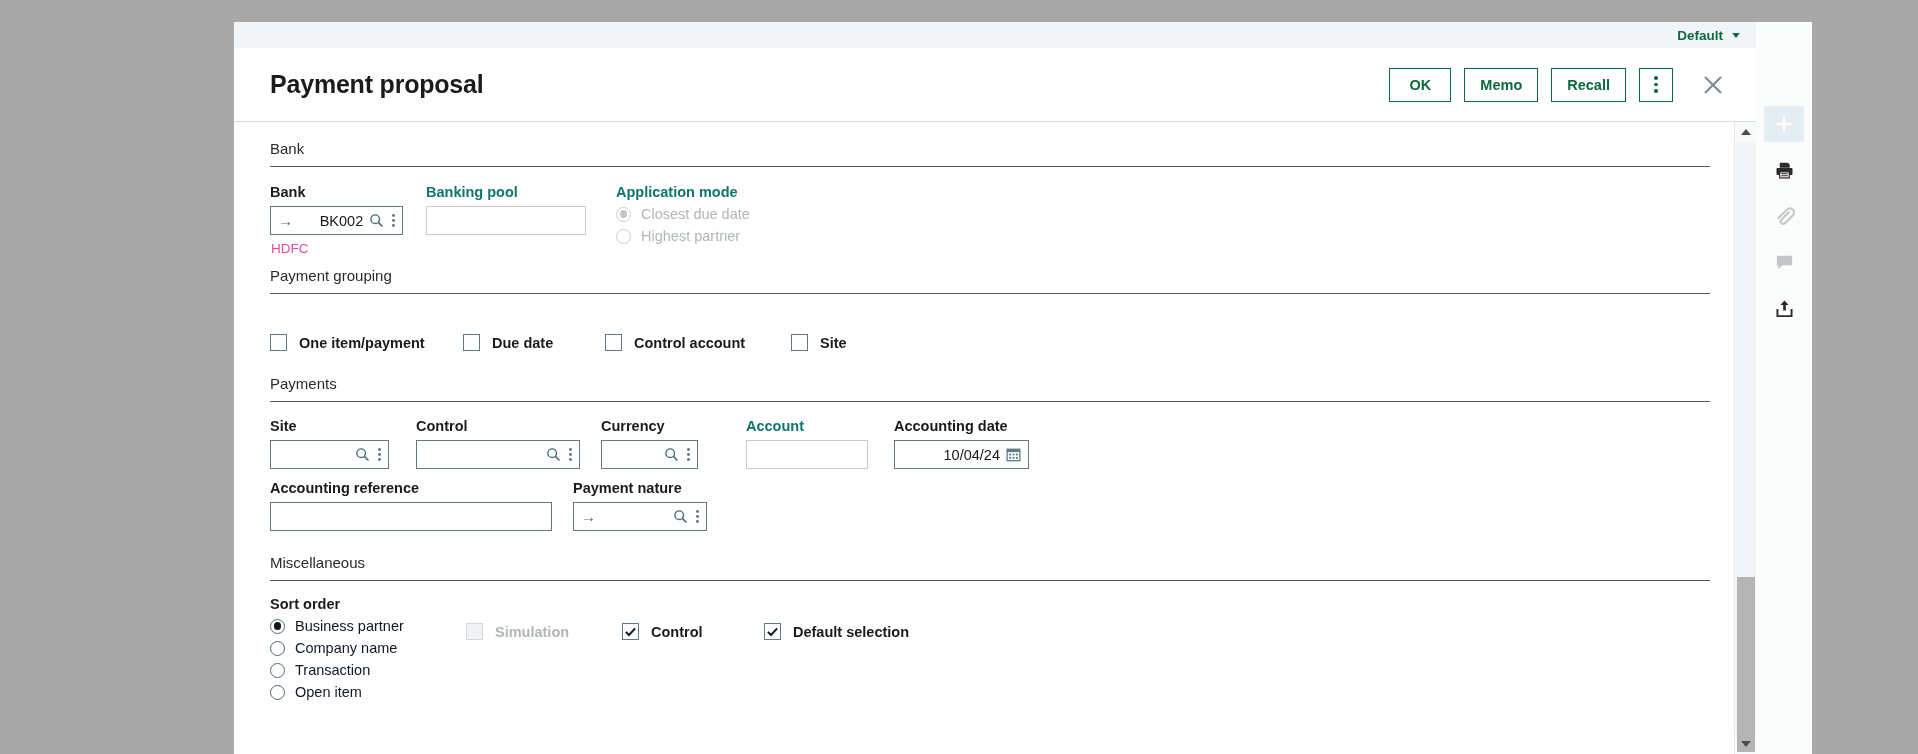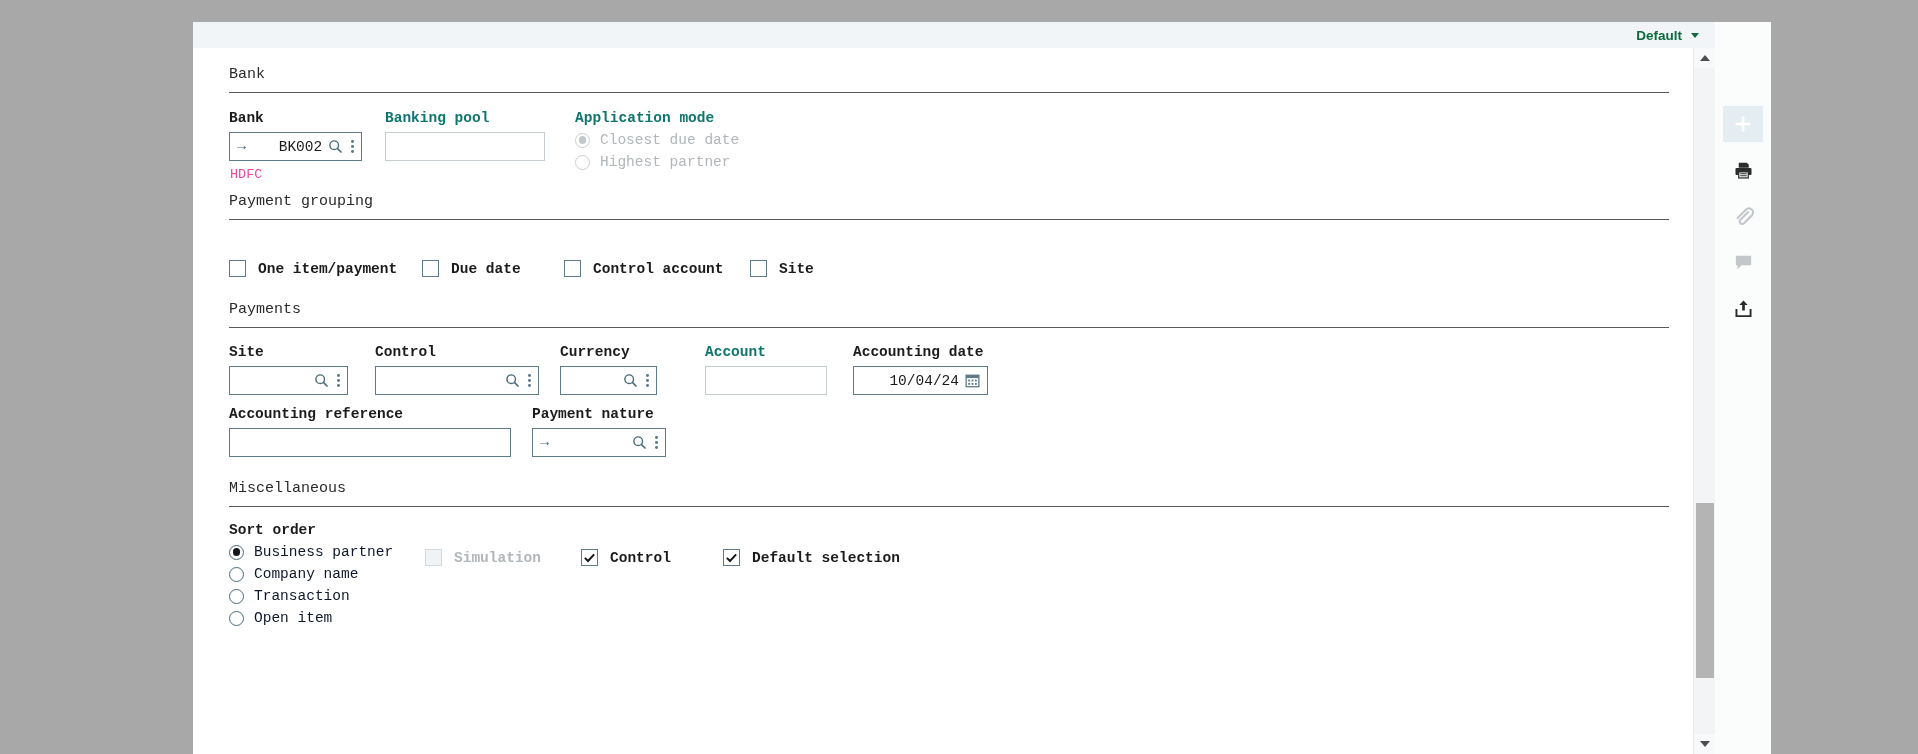--- a/index.html
+++ b/index.html
@@ -4,21 +4,21 @@
 <style>
   * { box-sizing: border-box; }
   html, body {
     margin: 0; padding: 0;
     width: 1918px; height: 754px;
     overflow: hidden;
     font-family: "Liberation Sans", sans-serif;
   }
   body { background: #a8a8a8; }
 
-  .page-root { position: relative; width: 1868px; height: 754px; }
+  .page-root { position: relative; width: 1868px; height: 754px; margin-left: 41px; }
 
   
   .backdrop-left  { position: absolute; left: 0;    top: 0; width: 193px;  height: 754px; background: #a8a8a8; }
   .backdrop-right { position: absolute; left: 1715px; top: 0; width: 203px; height: 754px; background: #a8a8a8; }
 
   
   .modal {
     position: absolute; left: 193px; top: 22px;
     width: 1522px; height: 732px;
     background: #ffffff;
@@ -75,21 +75,20 @@
     display: flex; align-items: center; justify-content: center;
     cursor: pointer;
   }
 
   
   .modal-body { flex: 1; display: flex; min-height: 0; }
   .form-scroll {
     flex: 1; position: relative; overflow: hidden;
     background: #ffffff;
     padding: 0 0 0 0;
-    font-family: Liberation Mono, monospace;
   }
   .form-inner { padding: 12px 0 0 0; }
 
   
   .section {
     margin: 0 24px 0 36px;
   }
   .section-title {
     font-size: 15px; color: #2a2a2a;
     padding: 6px 0 9px 0;
@@ -191,20 +190,40 @@
 
   <div class="modal">
 
     <div class="modal-topbar">
       <div class="default-sel">
         <span>Default</span>
         <span class="caret-down"></span>
       </div>
     </div>
 
+    <div class="modal-header">
+      <div class="modal-title">Payment proposal</div>
+      <div class="header-actions">
+        <button class="btn">OK</button>
+        <button class="btn">Memo</button>
+        <button class="btn">Recall</button>
+        <button class="btn btn-kebab">
+          <span class="kebab-dots">
+              <i></i>
+              <i></i>
+              <i></i>
+            </span>
+        </button>
+        <div class="close-x">
+          <svg width="24" height="24" viewBox="0 0 24 24">
+            <path d="M4 4 L20 20 M20 4 L4 20" stroke="#7d8a91" stroke-width="2.1" fill="none"></path>
+          </svg>
+        </div>
+      </div>
+    </div>
 
     <div class="modal-body">
       <div class="form-scroll">
         <div class="form-inner">
 
           <div class="section">
             <div class="section-title">Bank</div>
           </div>
 
           <div class="fields-row" style="margin-top:17px;">

